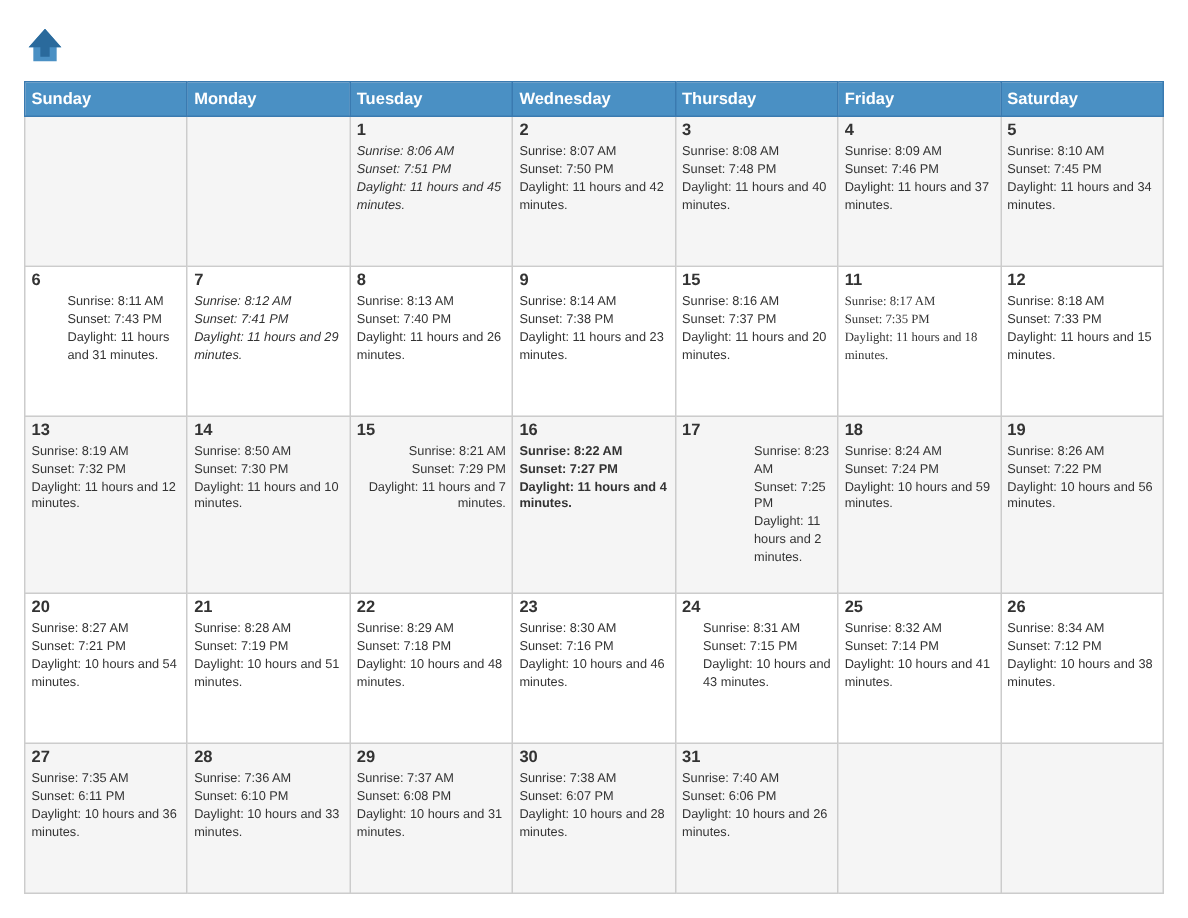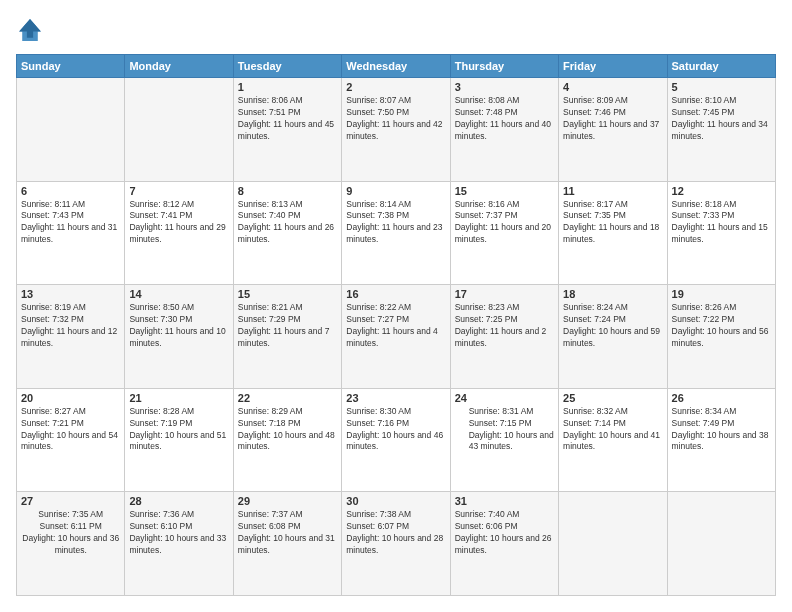--- a/index.html
+++ b/index.html
@@ -137,21 +137,21 @@
           <th>Friday</th>
           <th>Saturday</th>
         </tr>
     </thead>
     <tbody id="calendar-body">
     <tr>
           <td class="empty-cell"></td>
           <td class="empty-cell"></td>
           <td>
             <span class="day-num">1</span>
-            <div class="day-info" style="white-space: pre-line;">Sunrise: 8:06 AM
+            <div class="day-info" style="white-space: pre-line; font-style: italic;">Sunrise: 8:06 AM
 Sunset: 7:51 PM
 Daylight: 11 hours and 45 minutes.</div>
           </td>
           <td>
             <span class="day-num">2</span>
             <div class="day-info" style="white-space: pre-line;">Sunrise: 8:07 AM
 Sunset: 7:50 PM
 Daylight: 11 hours and 42 minutes.</div>
           </td>
           <td>
@@ -169,27 +169,27 @@
           <td>
             <span class="day-num">5</span>
             <div class="day-info" style="white-space: pre-line;">Sunrise: 8:10 AM
 Sunset: 7:45 PM
 Daylight: 11 hours and 34 minutes.</div>
           </td>
         </tr>
         <tr>
           <td>
             <span class="day-num">6</span>
-            <div class="day-info" style="white-space: pre-line;">Sunrise: 8:11 AM
+            <div class="day-info" style="white-space: pre-line; margin-left: 24px;">Sunrise: 8:11 AM
 Sunset: 7:43 PM
 Daylight: 11 hours and 31 minutes.</div>
           </td>
           <td>
             <span class="day-num">7</span>
-            <div class="day-info" style="white-space: pre-line;">Sunrise: 8:12 AM
+            <div class="day-info" style="white-space: pre-line; font-style: italic;">Sunrise: 8:12 AM
 Sunset: 7:41 PM
 Daylight: 11 hours and 29 minutes.</div>
           </td>
           <td>
             <span class="day-num">8</span>
             <div class="day-info" style="white-space: pre-line;">Sunrise: 8:13 AM
 Sunset: 7:40 PM
 Daylight: 11 hours and 26 minutes.</div>
           </td>
           <td>
@@ -199,21 +199,21 @@
 Daylight: 11 hours and 23 minutes.</div>
           </td>
           <td>
             <span class="day-num">15</span>
             <div class="day-info" style="white-space: pre-line;">Sunrise: 8:16 AM
 Sunset: 7:37 PM
 Daylight: 11 hours and 20 minutes.</div>
           </td>
           <td>
             <span class="day-num">11</span>
-            <div class="day-info" style="white-space: pre-line;">Sunrise: 8:17 AM
+            <div class="day-info" style="white-space: pre-line; font-family: Liberation Serif, serif;">Sunrise: 8:17 AM
 Sunset: 7:35 PM
 Daylight: 11 hours and 18 minutes.</div>
           </td>
           <td>
             <span class="day-num">12</span>
             <div class="day-info" style="white-space: pre-line;">Sunrise: 8:18 AM
 Sunset: 7:33 PM
 Daylight: 11 hours and 15 minutes.</div>
           </td>
         </tr>
@@ -225,33 +225,33 @@
 Daylight: 11 hours and 12 minutes.</div>
           </td>
           <td>
             <span class="day-num">14</span>
             <div class="day-info" style="white-space: pre-line;">Sunrise: 8:50 AM
 Sunset: 7:30 PM
 Daylight: 11 hours and 10 minutes.</div>
           </td>
           <td>
             <span class="day-num">15</span>
-            <div class="day-info" style="white-space: pre-line;">Sunrise: 8:21 AM
+            <div class="day-info" style="white-space: pre-line; text-align: right;">Sunrise: 8:21 AM
 Sunset: 7:29 PM
 Daylight: 11 hours and 7 minutes.</div>
           </td>
           <td>
             <span class="day-num">16</span>
-            <div class="day-info" style="white-space: pre-line;">Sunrise: 8:22 AM
+            <div class="day-info" style="white-space: pre-line; font-weight: bold;">Sunrise: 8:22 AM
 Sunset: 7:27 PM
 Daylight: 11 hours and 4 minutes.</div>
           </td>
           <td>
             <span class="day-num">17</span>
-            <div class="day-info" style="white-space: pre-line;">Sunrise: 8:23 AM
+            <div class="day-info" style="white-space: pre-line; margin-left: 48px;">Sunrise: 8:23 AM
 Sunset: 7:25 PM
 Daylight: 11 hours and 2 minutes.</div>
           </td>
           <td>
             <span class="day-num">18</span>
             <div class="day-info" style="white-space: pre-line;">Sunrise: 8:24 AM
 Sunset: 7:24 PM
 Daylight: 10 hours and 59 minutes.</div>
           </td>
           <td>
@@ -294,28 +294,28 @@
           </td>
           <td>
             <span class="day-num">25</span>
             <div class="day-info" style="white-space: pre-line;">Sunrise: 8:32 AM
 Sunset: 7:14 PM
 Daylight: 10 hours and 41 minutes.</div>
           </td>
           <td>
             <span class="day-num">26</span>
             <div class="day-info" style="white-space: pre-line;">Sunrise: 8:34 AM
-Sunset: 7:49 PM
+Sunset: 7:12 PM
 Daylight: 10 hours and 38 minutes.</div>
           </td>
         </tr>
         <tr>
           <td>
             <span class="day-num">27</span>
-            <div class="day-info" style="white-space: pre-line; text-align: center;">Sunrise: 7:35 AM
+            <div class="day-info" style="white-space: pre-line;">Sunrise: 7:35 AM
 Sunset: 6:11 PM
 Daylight: 10 hours and 36 minutes.</div>
           </td>
           <td>
             <span class="day-num">28</span>
             <div class="day-info" style="white-space: pre-line;">Sunrise: 7:36 AM
 Sunset: 6:10 PM
 Daylight: 10 hours and 33 minutes.</div>
           </td>
           <td>

